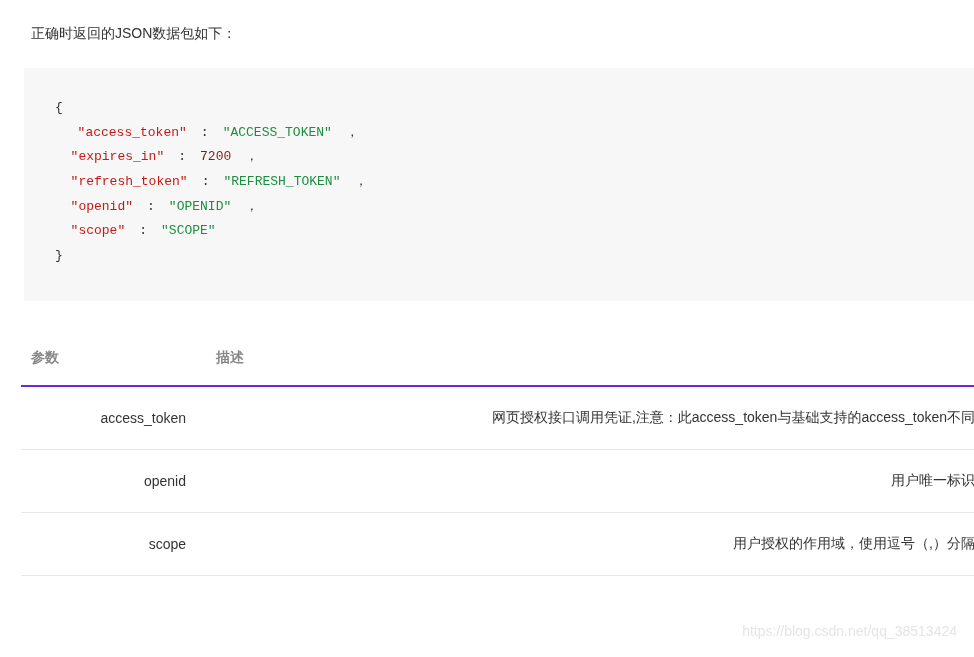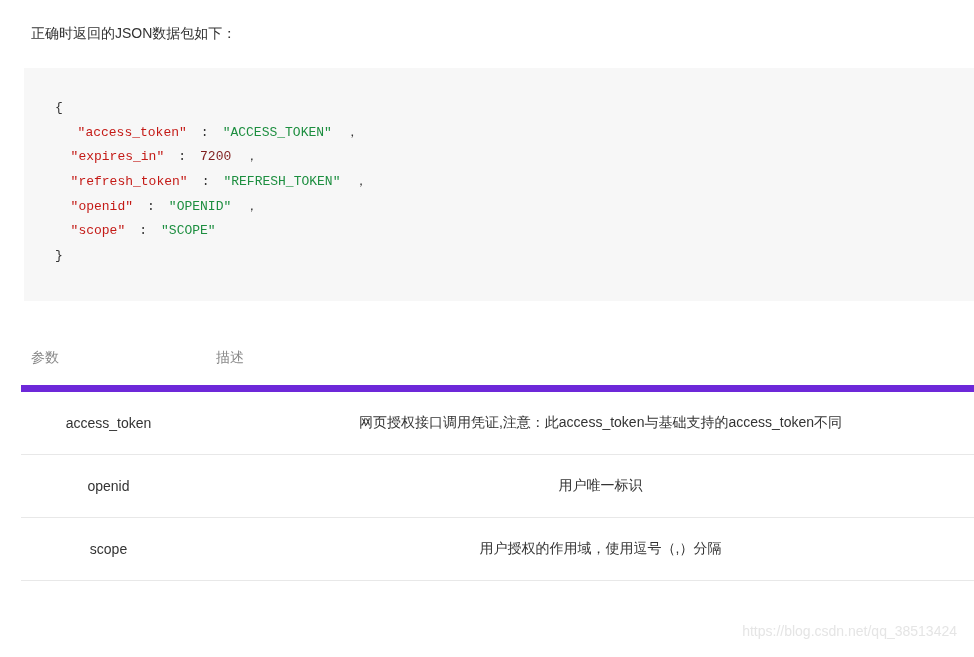--- a/index.html
+++ b/index.html
@@ -41,28 +41,28 @@
     }
     .code-block .punct {
       color: #333;
     }
     .params-table {
       width: 100%;
       border-collapse: collapse;
     }
     .params-table th {
       text-align: left;
-      font-weight: normal;
+      font-weight: bold;
       color: #888;
       font-size: 14px;
       padding: 18px 10px;
-      border-bottom: 7px solid #6d28d9;
+      border-bottom: 2px solid #6d28d9;
     }
     .params-table td {
-      text-align: center;
+      text-align: right;
       font-size: 14px;
       color: #333;
       padding: 22px 20px;
       border-bottom: 1px solid #e8e8e8;
     }
     .params-table th:first-child,
     .params-table td:first-child {
       width: 185px;
       padding-left: 10px;
     }

